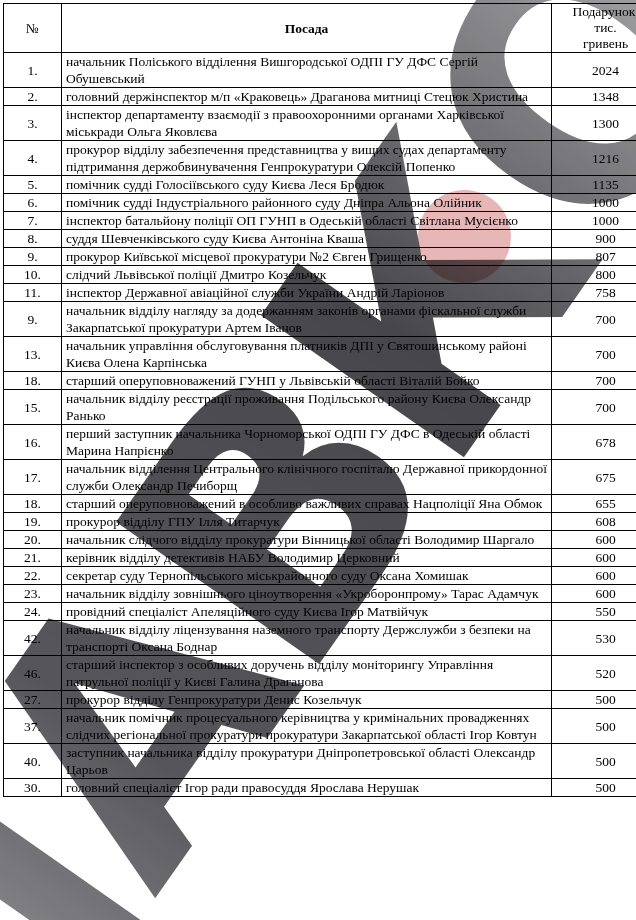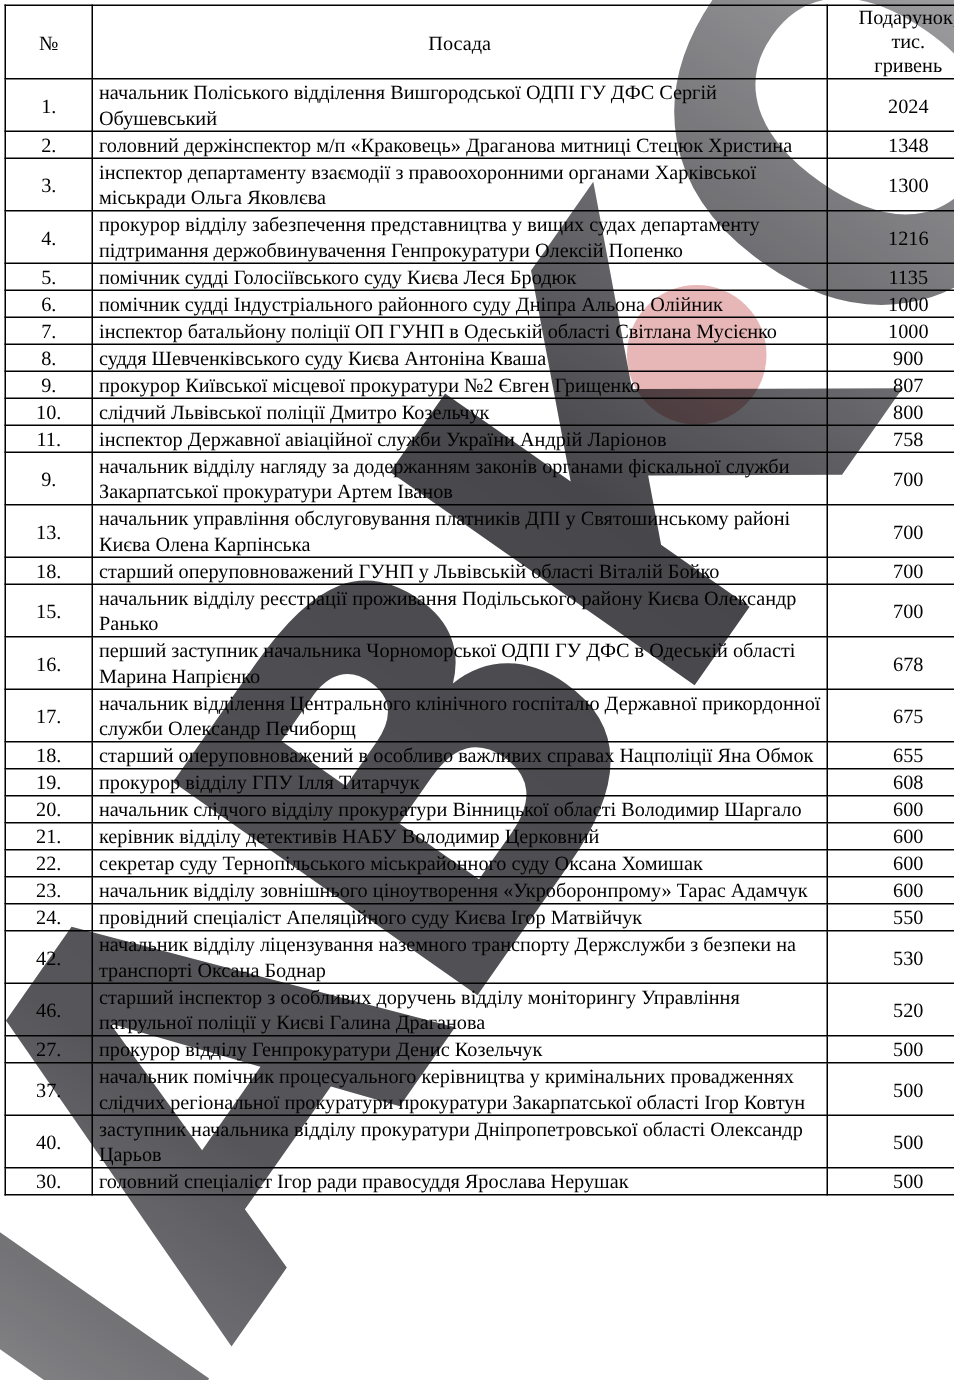--- a/index.html
+++ b/index.html
@@ -12,21 +12,21 @@
     border-collapse:collapse;table-layout:fixed;
     font-size:13.5px;line-height:17px;color:#000;
   }
   table.gifts th, table.gifts td{
     border:1px solid #000;
     padding:0 4px;
     vertical-align:middle;
     overflow:hidden;
   }
   th.c-num{width:49px;text-align:center;font-weight:normal;}
-  th.c-pos{width:481px;font-weight:normal;vertical-align:bottom;padding-bottom:1px;}
+  th.c-pos{width:481px;font-weight:bold;vertical-align:bottom;padding-bottom:1px;}
   th.c-val{width:99px;text-align:center;font-weight:normal;white-space:pre-line;line-height:16px;}
   thead tr{height:49px;}
   td.c-num{text-align:center;}
   td.c-pos{padding:0 4px 0 6px;text-align:left;}
   td.c-val{text-align:center;}
 
   
   .wm-layer{position:absolute;inset:0;pointer-events:none;}
   .wm-text{
     position:absolute;left:50%;top:50%;

